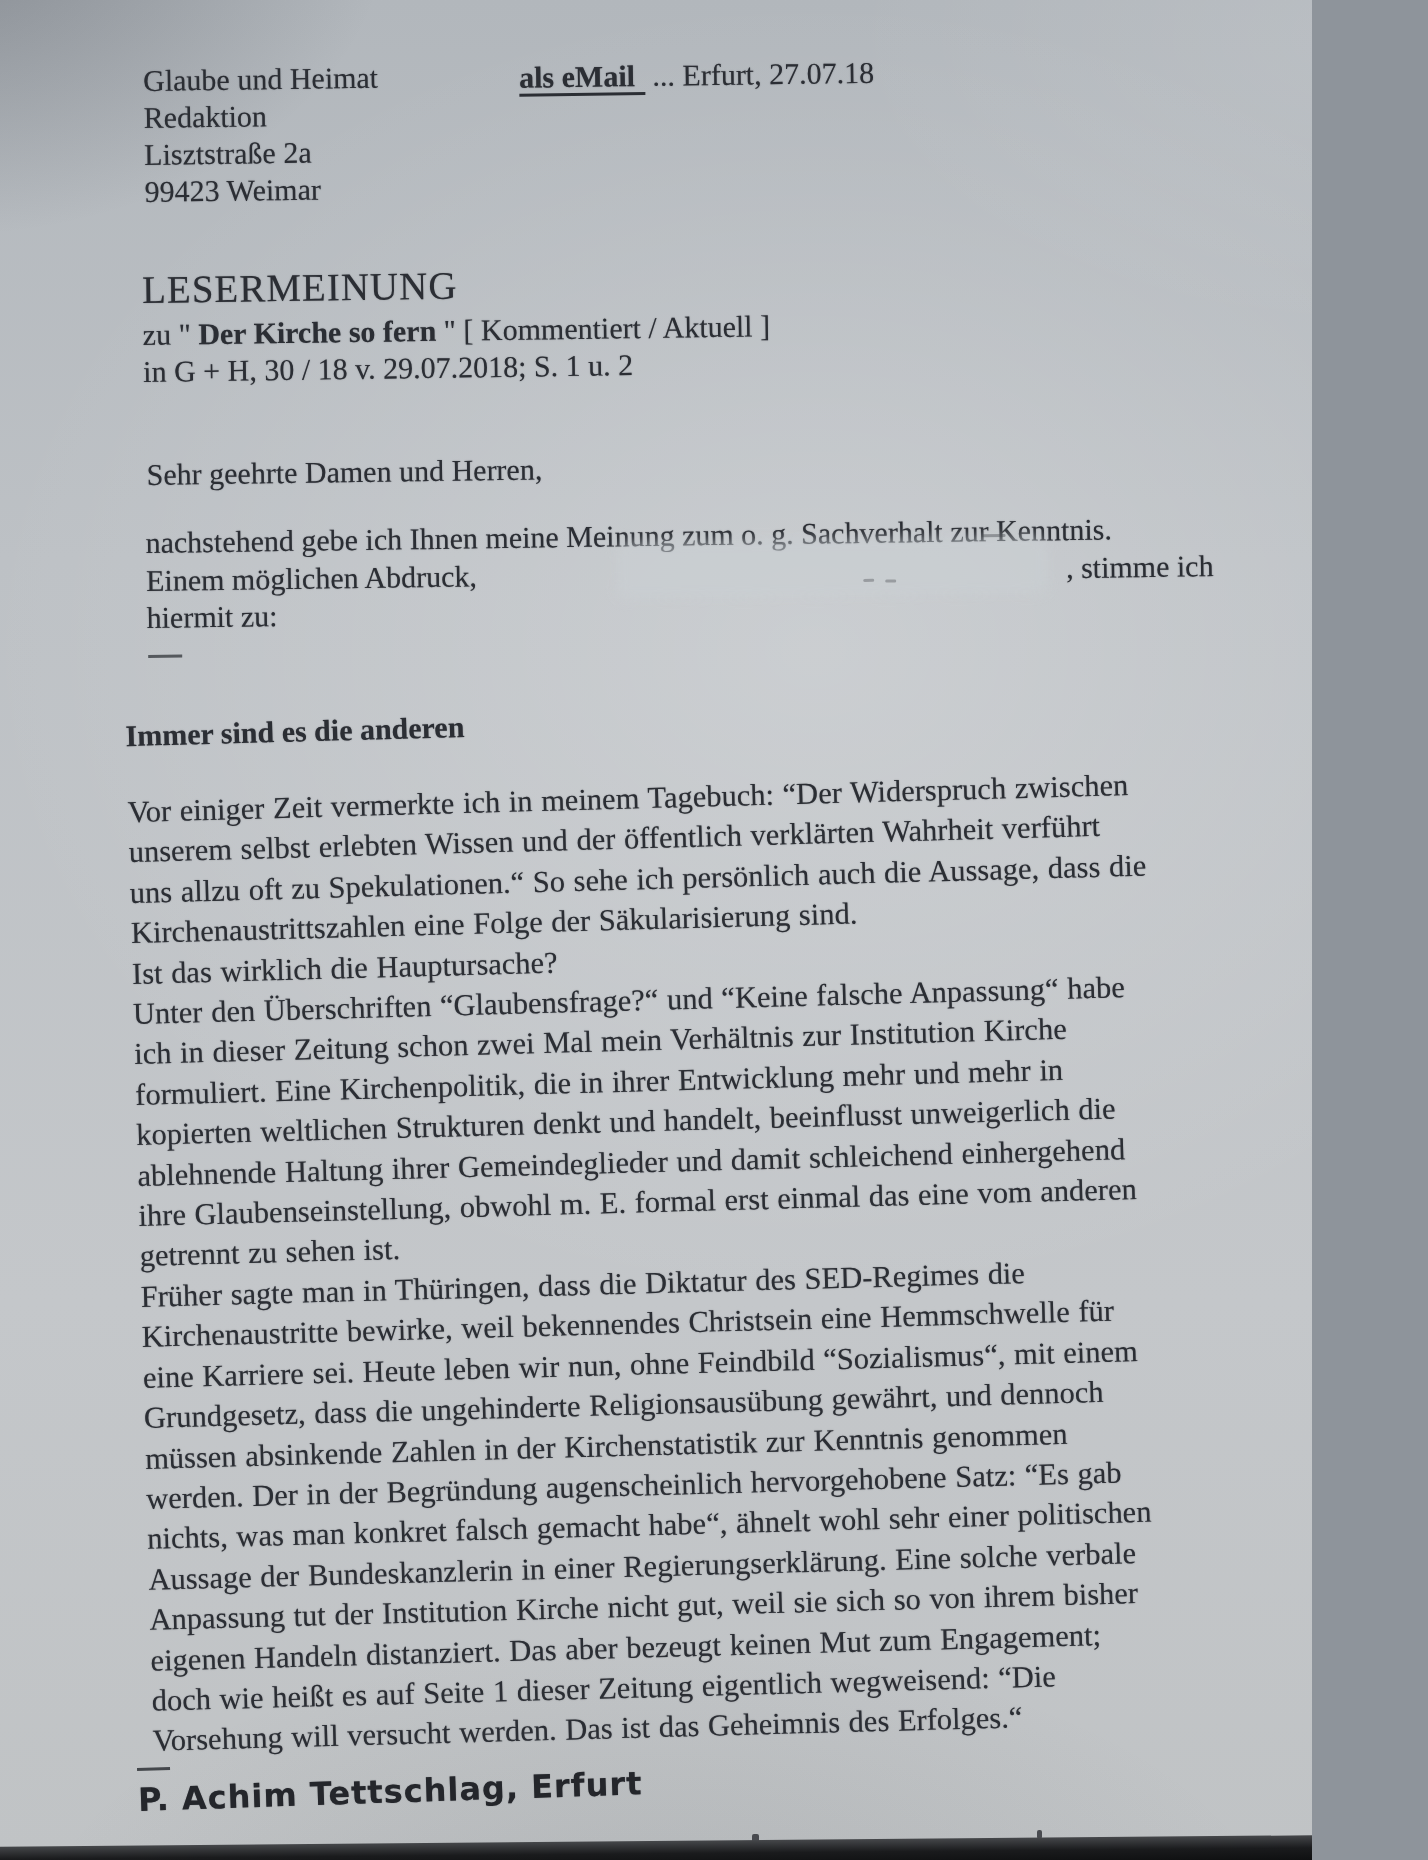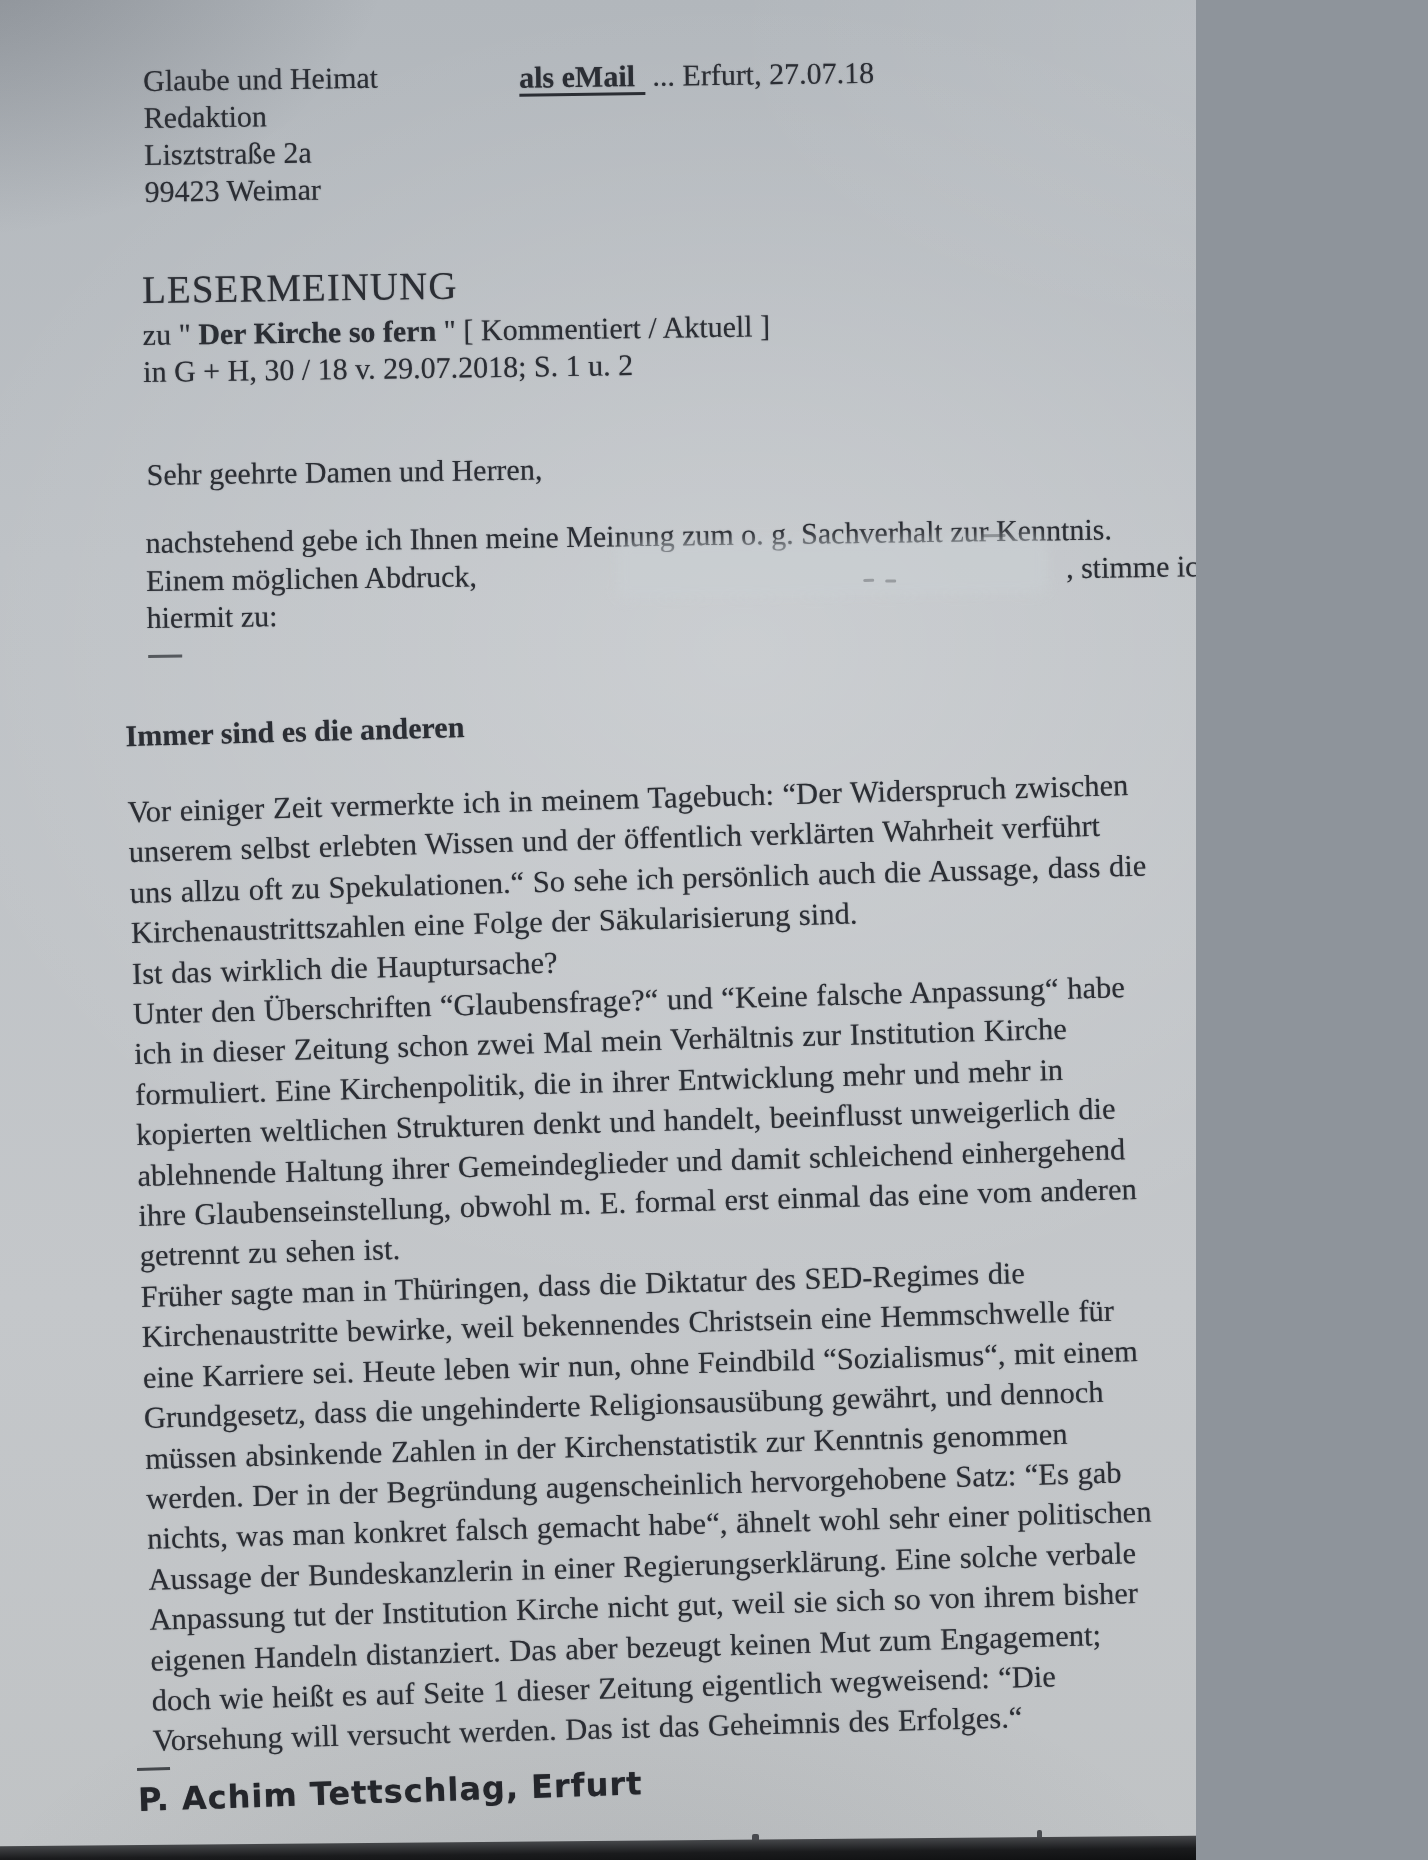--- a/index.html
+++ b/index.html
@@ -1,17 +1,17 @@
 <!DOCTYPE html>
 <html><head>
 <meta charset="utf-8">
 <style>
   html,body{margin:0;padding:0;background:#8e949b;}
   .photo{
-    position:relative;width:1196px;height:1860px;overflow:hidden;
+    position:relative;width:1312px;height:1860px;overflow:hidden;
     background:#fde047;
     font-family:"Liberation Serif","DejaVu Serif",serif;
     color:#2b2e34;
   }
   .lighting{
     position:absolute;inset:0;pointer-events:none;
     background:
       radial-gradient(1400px 1100px at 62% 35%, rgba(255,255,255,0.20), rgba(255,255,255,0) 60%),
       radial-gradient(700px 480px at -5% -4%, rgba(40,45,55,0.32), rgba(40,45,55,0) 65%),
       radial-gradient(900px 500px at 105% 2%, rgba(255,255,255,0.10), rgba(255,255,255,0) 60%),

